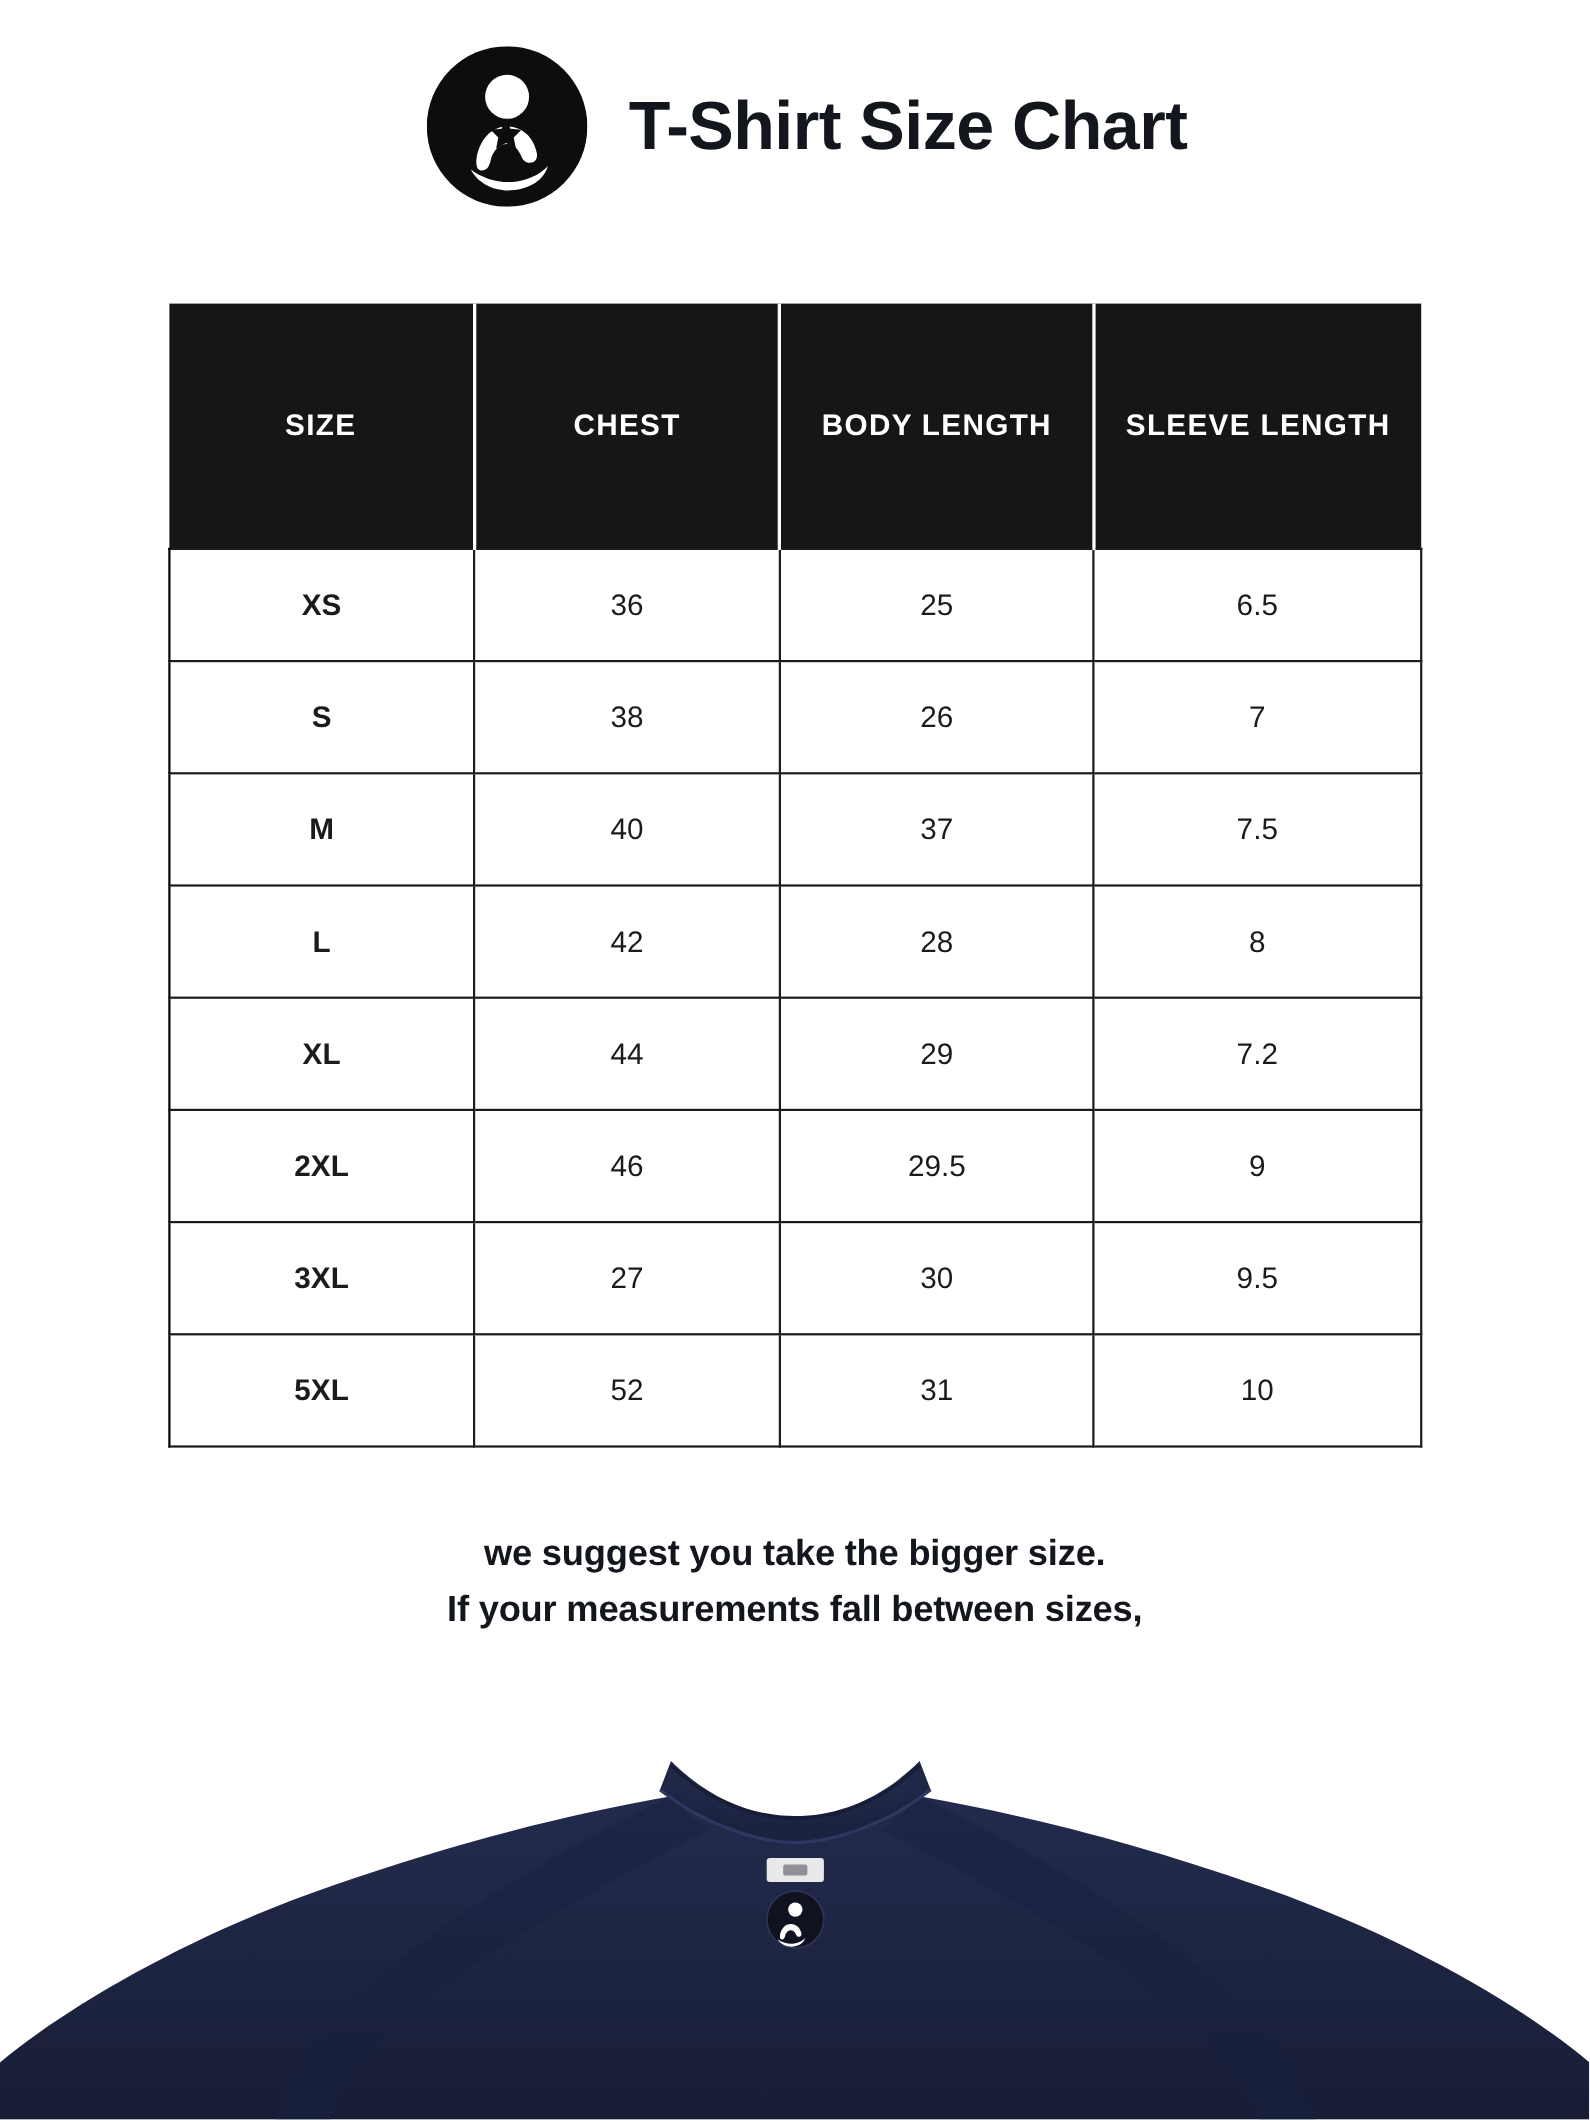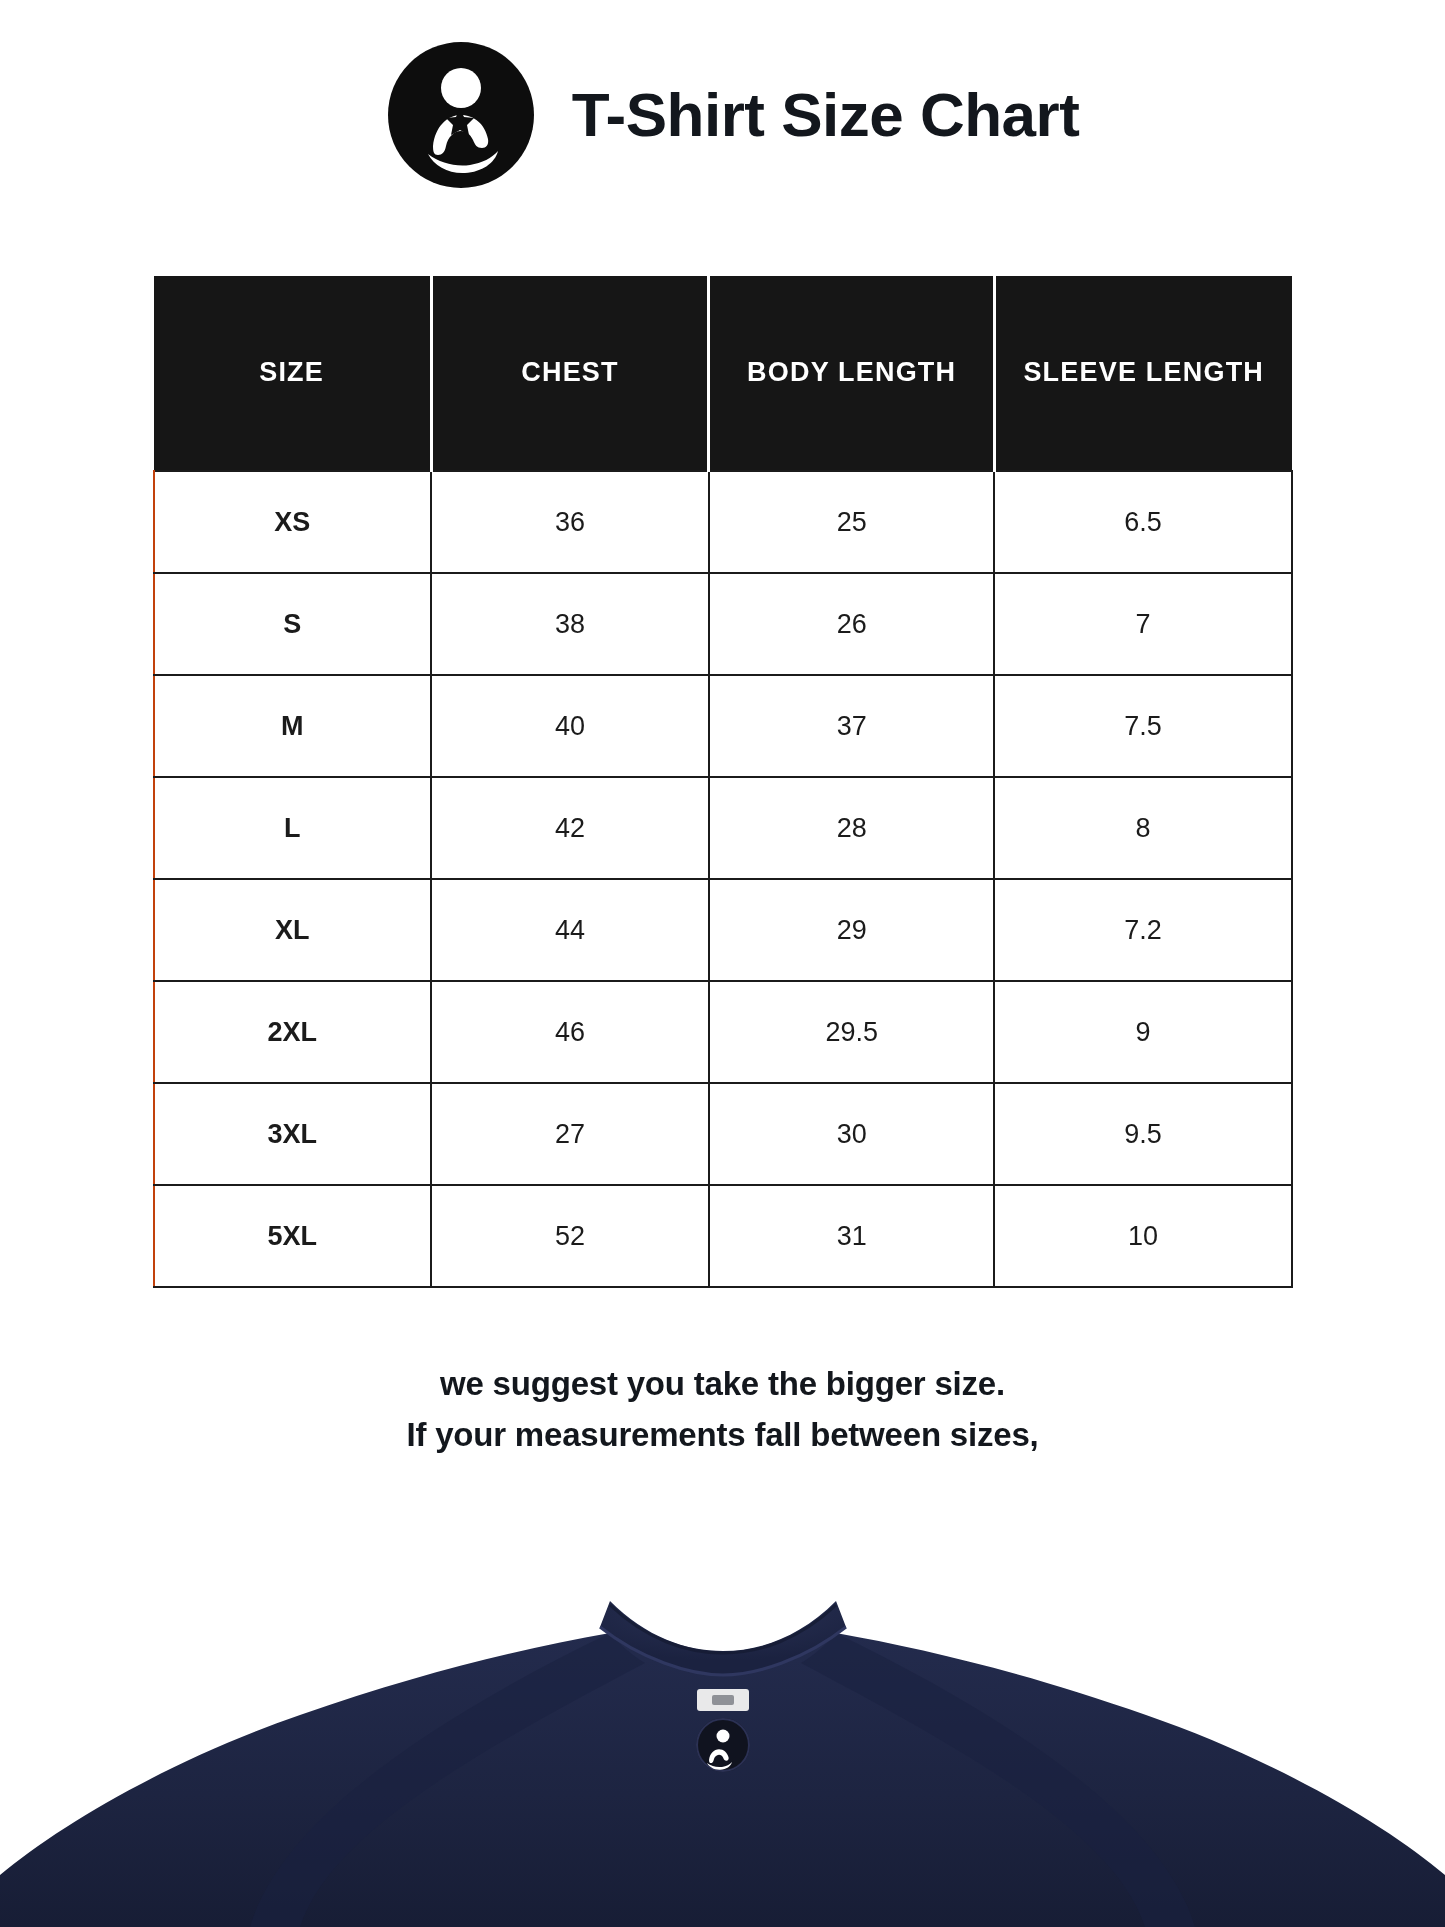--- a/index.html
+++ b/index.html
@@ -55,21 +55,21 @@
     width: 100%;
     border-collapse: collapse;
     table-layout: fixed;
   }
   table.size-table thead th {
     background: #161616;
     color: #ffffff;
     font-size: 27px;
     font-weight: 700;
     letter-spacing: 1.2px;
-    padding: 26px 8px;
+    padding: 40px 8px;
     height: 142px;
     vertical-align: middle;
     text-align: center;
     border-right: 3px solid #ffffff;
     line-height: 1.25;
   }
   table.size-table thead th:last-child {
     border-right: none;
   }
   table.size-table tbody td {
@@ -79,21 +79,21 @@
     vertical-align: middle;
     font-size: 27px;
     color: #1b1b1b;
     font-weight: 400;
   }
   table.size-table tbody td.size-cell {
     font-weight: 700;
     font-size: 27px;
   }
   table.size-table tbody tr td:first-child {
-    border-left: 2px solid #c2410c;
+    border-left: 2px solid #000000;
   }
 
   
   col.c-size { width: 24.4%; }
   col.c-chest { width: 24.4%; }
   col.c-body { width: 25.1%; }
   col.c-sleeve { width: 26.1%; }
 
   
   .note {

